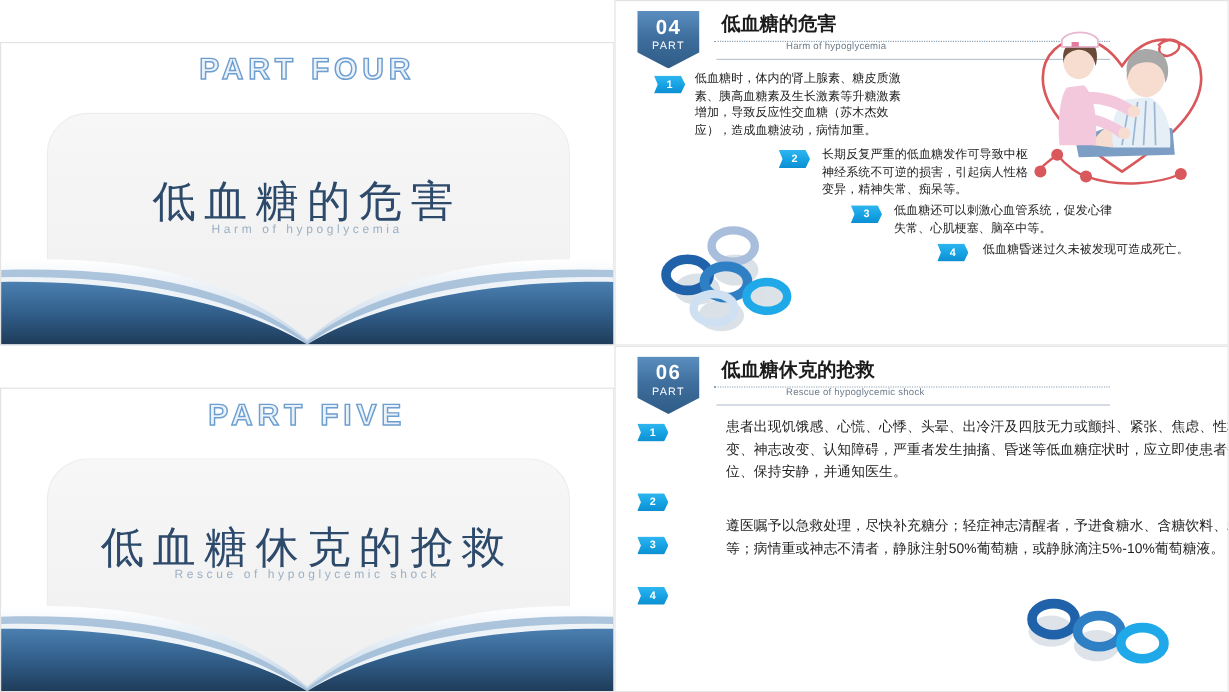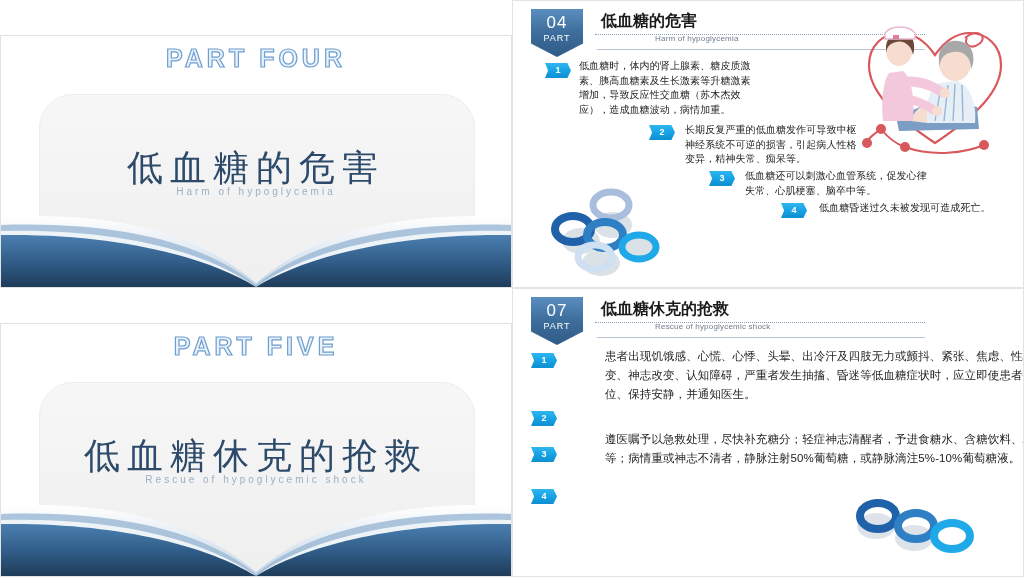--- a/index.html
+++ b/index.html
@@ -34,21 +34,21 @@
   .wave{position:absolute;left:-2px;right:-2px;bottom:0;height:92px;}
   .wave svg{display:block;width:100%;height:100%;}
 
   
   .hdr{position:absolute;left:18px;top:8px;height:48px;}
   .shield{position:absolute;left:0;top:0;width:52px;height:48px;
           background:linear-gradient(180deg,#5b8fc0 0%,#3f6f9e 45%,#2f5b86 100%);
           clip-path:polygon(0 0,100% 0,100% 72%,50% 100%,0 72%);
           color:#fff;text-align:center;box-shadow:1px 1px 2px rgba(0,0,0,.25);}
   .shield .num{display:block;font-size:17px;line-height:20px;padding-top:4px;
-               font-weight:400;letter-spacing:1px;}
+               font-weight:700;letter-spacing:1px;}
   .shield .pt{display:block;font-size:9px;line-height:11px;letter-spacing:1px;}
   .htxt{position:absolute;left:64px;top:2px;width:330px;}
   .htxt .t-cn{font-size:16px;color:#1b1b1b;font-weight:bold;line-height:20px;
               padding-left:6px;}
   .htxt .rule{border-bottom:1px dotted #8aa2b5;height:1px;margin-top:2px;}
   .htxt .line2{border-bottom:1px solid #b9c6d2;height:1px;margin-top:13px;
                margin-left:2px;}
   .htxt .t-en{position:absolute;left:60px;top:23px;font-size:8px;color:#6d7d8c;
               letter-spacing:.2px;}
 
@@ -124,21 +124,21 @@
     <div class="badge" style="left:32px;top:62px;">1</div>
     <div class="para" style="left:66px;top:58px;width:175px;">低血糖时，体内的肾上腺素、糖皮质激素、胰高血糖素及生长激素等升糖激素增加，导致反应性交血糖（苏木杰效应），造成血糖波动，病情加重。</div>
 
     <div class="badge" style="left:136px;top:124px;">2</div>
     <div class="para" style="left:172px;top:122px;width:178px;">长期反复严重的低血糖发作可导致中枢神经系统不可逆的损害，引起病人性格变异，精神失常、痴呆等。</div>
 
     <div class="badge" style="left:196px;top:170px;">3</div>
     <div class="para" style="left:232px;top:168px;width:185px;font-family:Liberation Serif, serif;">低血糖还可以刺激心血管系统，促发心律失常、心肌梗塞、脑卒中等。</div>
 
     <div class="badge" style="left:268px;top:202px;">4</div>
-    <div class="para" style="left:306px;top:201px;width:200px;font-family:Liberation Mono, monospace;">低血糖昏迷过久未被发现可造成死亡。</div>
+    <div class="para" style="left:306px;top:201px;width:200px;">低血糖昏迷过久未被发现可造成死亡。</div>
 
     <div class="rings" style="left:28px;top:182px;">
       <svg width="125" height="95" viewBox="0 0 125 95">
         <g opacity=".22" fill="#5c7a96">
           <ellipse cx="40" cy="58" rx="19" ry="13"></ellipse>
             <ellipse cx="72" cy="42" rx="19" ry="13"></ellipse>
           <ellipse cx="60" cy="80" rx="19" ry="13"></ellipse>
             <ellipse cx="100" cy="66" rx="17" ry="12"></ellipse>
         </g>
         <g fill="none">
@@ -209,21 +209,21 @@
         <path d="M0,36 C118,33 206,56 256,92 C306,56 394,33 512,36 L512,92 L0,92 Z" fill="#ffffff" opacity=".8"></path>
         <path d="M0,40 C118,38 208,62 256,92 C304,62 394,38 512,40 L512,92 L0,92 Z" fill="url(#wg1)"></path>
       </svg>
     </div>
   </div>
 
   <div class="slide">
 
     <div class="hdr">
       <div class="shield">
-        <span class="num">07</span>
+        <span class="num">06</span>
         <span class="pt">PART</span>
       </div>
       <div class="htxt">
         <div class="t-cn">低血糖休克的抢救</div>
         <div class="rule"></div>
         <div class="t-en">Rescue of hypoglycemic shock</div>
         <div class="line2"></div>
       </div>
     </div>
 

